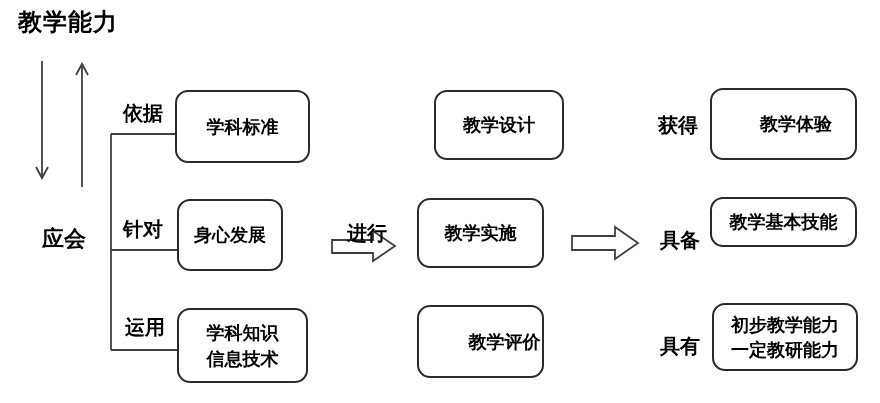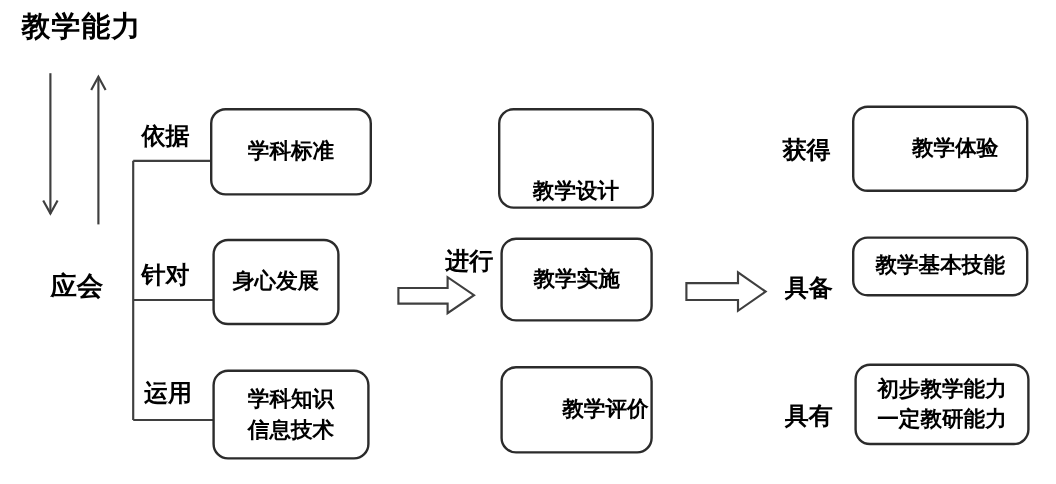--- a/index.html
+++ b/index.html
@@ -27,21 +27,21 @@
     left: 18px; top: 6px;
     font-size: 24px;
     font-weight: 700;
     letter-spacing: 1px;
     white-space: nowrap;
   }
   .rel-label {
     position: absolute;
     font-size: 20px;
     font-weight: 700;
-    text-align: left;
+    text-align: center;
     white-space: nowrap;
     z-index: 2;
   }
   .root-label {
     position: absolute;
     left: 36px; top: 224px;
     width: 56px;
     font-size: 22px;
     font-weight: 700;
     text-align: center;
@@ -64,33 +64,33 @@
     line-height: 1.4;
     z-index: 1;
   }
   .node-box span { display: block; white-space: nowrap; }
 
   
   .box-l1 { left: 175px; top: 90px;  width: 135px; height: 73px; }
   .box-l2 { left: 177px; top: 199px; width: 106px; height: 72px; }
   .box-l3 { left: 177px; top: 308px; width: 131px; height: 75px; }
   
-  .box-m1 { left: 415px; top: 90px;  width: 130px; height: 84px; justify-content: flex-end; }
+  .box-m1 { left: 434px; top: 90px;  width: 130px; height: 70px; }
   .box-m2 { left: 417px; top: 198px; width: 127px; height: 70px; }
   .box-m3 { left: 417px; top: 305px; width: 127px; height: 73px; padding-left: 48px; }
   
   .box-r1 { left: 710px; top: 88px;  width: 147px; height: 72px; padding-left: 25px; }
   .box-r2 { left: 710px; top: 197px; width: 147px; height: 50px; }
   .box-r3 { left: 712px; top: 303px; width: 146px; height: 68px; }
 
   
   .lbl-yiju   { left: 118px; top: 100px; width: 50px; }
   .lbl-zhendui{ left: 118px; top: 216px; width: 50px; }
   .lbl-yunyong{ left: 120px; top: 314px; width: 50px; }
-  .lbl-jinxing{ left: 340px; top: 204px; width: 54px; margin-left: 31px; }
+  .lbl-jinxing{ left: 340px; top: 220px; width: 54px; }
   .lbl-huode  { left: 652px; top: 112px; width: 52px; }
   .lbl-jubei  { left: 654px; top: 227px; width: 52px; }
   .lbl-juyou  { left: 654px; top: 333px; width: 52px; }
 </style>
 </head>
 <body>
 
 <div id="stage">
 
   <svg id="lines-layer" viewBox="0 0 880 403" xmlns="http://www.w3.org/2000/svg">

